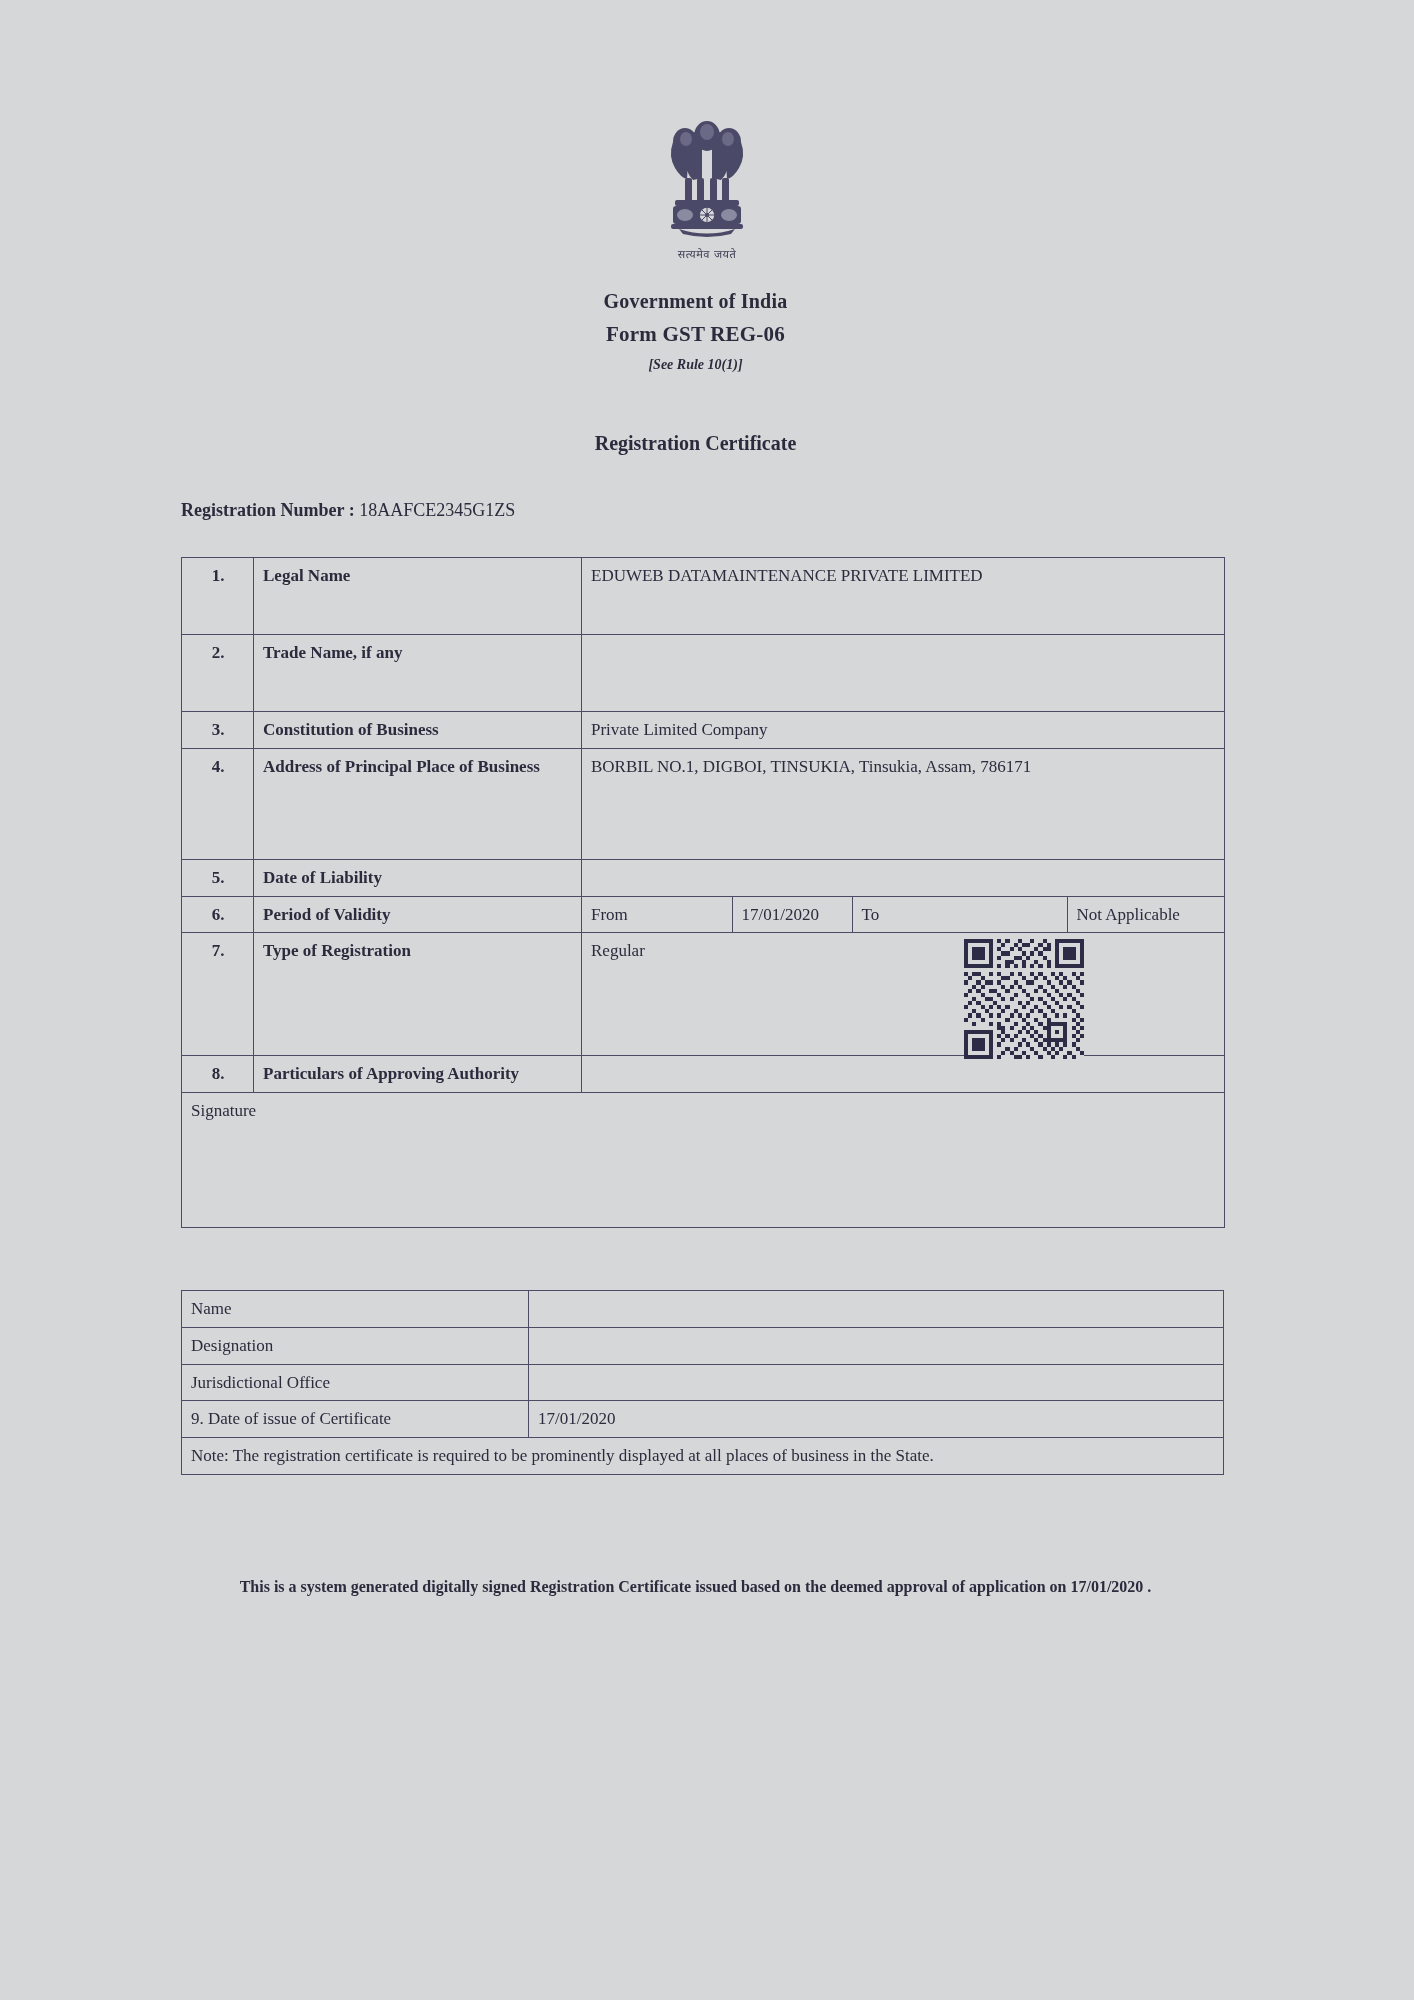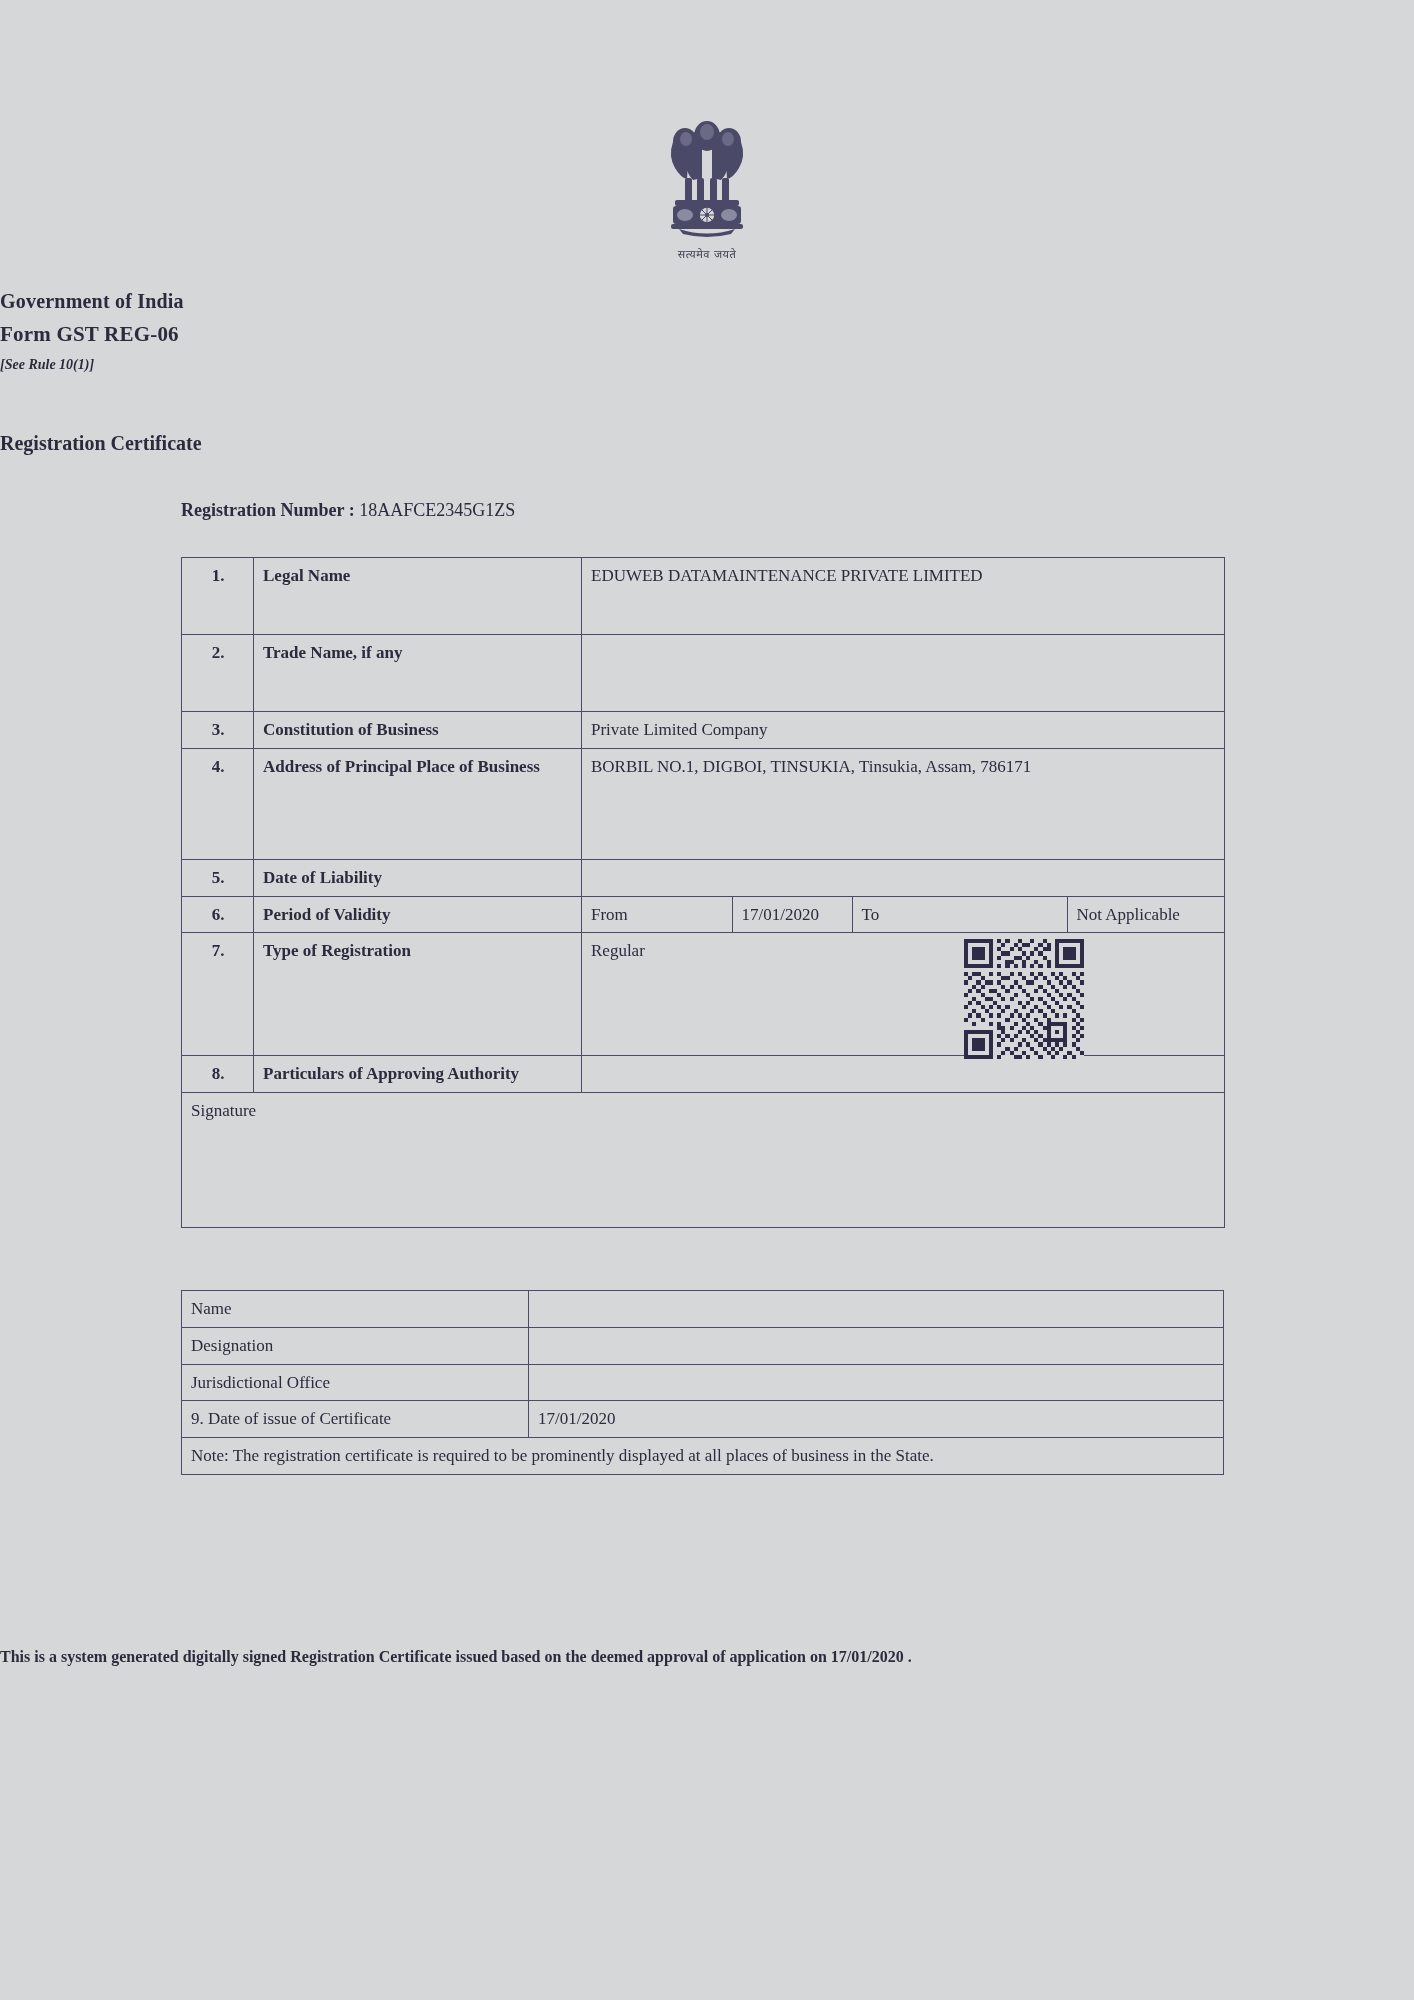--- a/index.html
+++ b/index.html
@@ -43,20 +43,21 @@
     color: #3a3a50;
     font-family: "DejaVu Sans", sans-serif;
     margin-top: 2px;
   }
 
   
   .hdr {
     position: absolute;
     left: 0;
     width: 1391px;
+    text-align: center;
   }
   .hdr-gov {
     top: 290px;
     font-size: 20px;
     font-weight: bold;
     letter-spacing: 0.2px;
   }
   .hdr-form {
     top: 322px;
     font-size: 21px;
@@ -553,15 +554,15 @@
       <tr>
         <td>9. Date of issue of Certificate</td>
         <td>17/01/2020</td>
       </tr>
       <tr>
         <td class="note-cell" colspan="2">Note: The registration certificate is required to be prominently displayed at all places of business in the State.</td>
       </tr>
     </tbody>
   </table>
 
-  <div class="hdr" style="top:1648px;font-size:16px;font-weight:bold;">This is a system generated digitally signed Registration Certificate issued based on the deemed approval of application on 17/01/2020 .</div>
+  <div class="hdr" style="top:1578px;font-size:16px;font-weight:bold;">This is a system generated digitally signed Registration Certificate issued based on the deemed approval of application on 17/01/2020 .</div>
 
 </div>
 
 </body></html>

